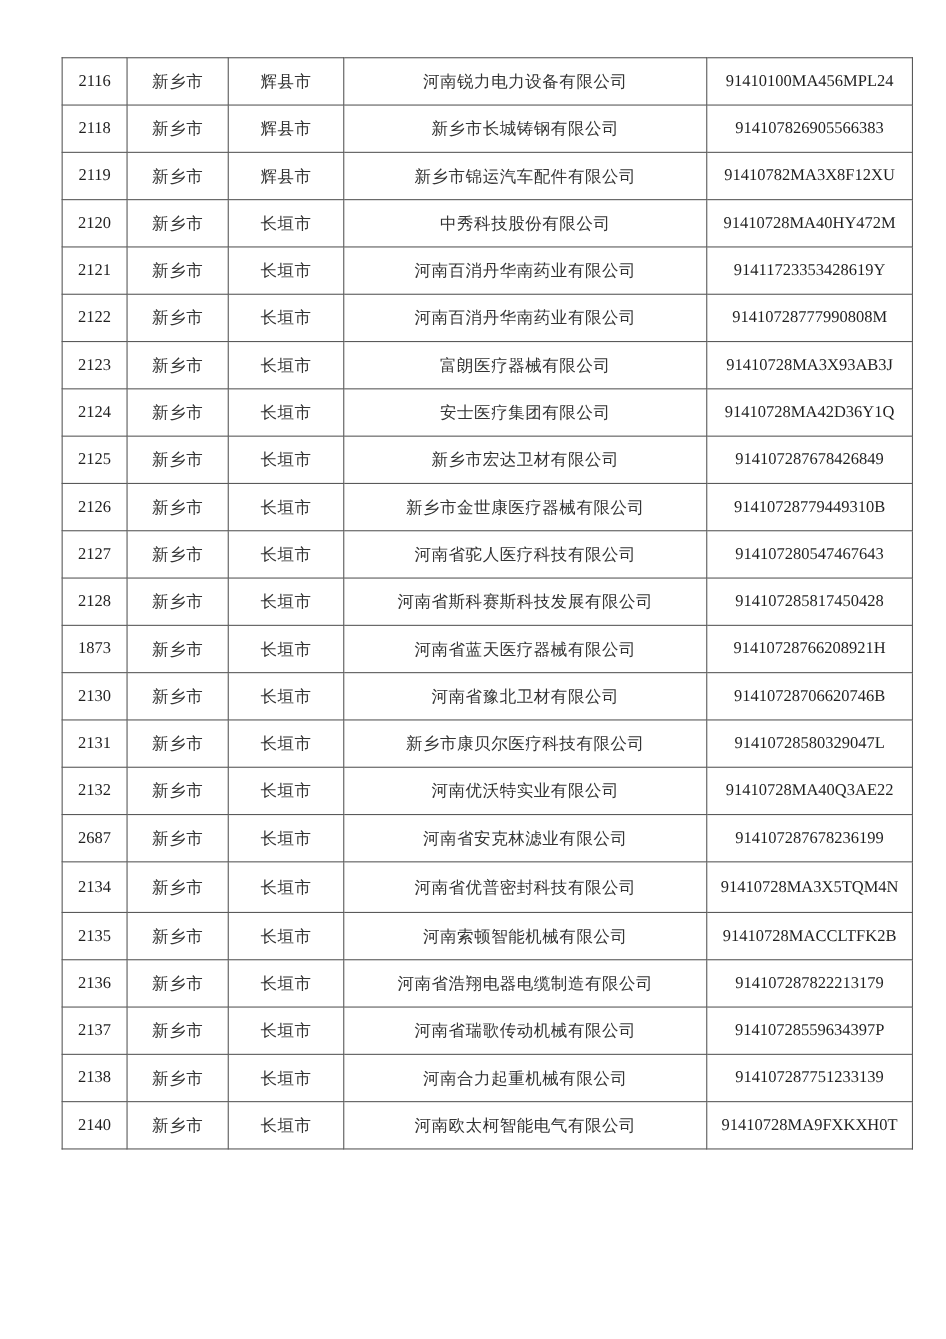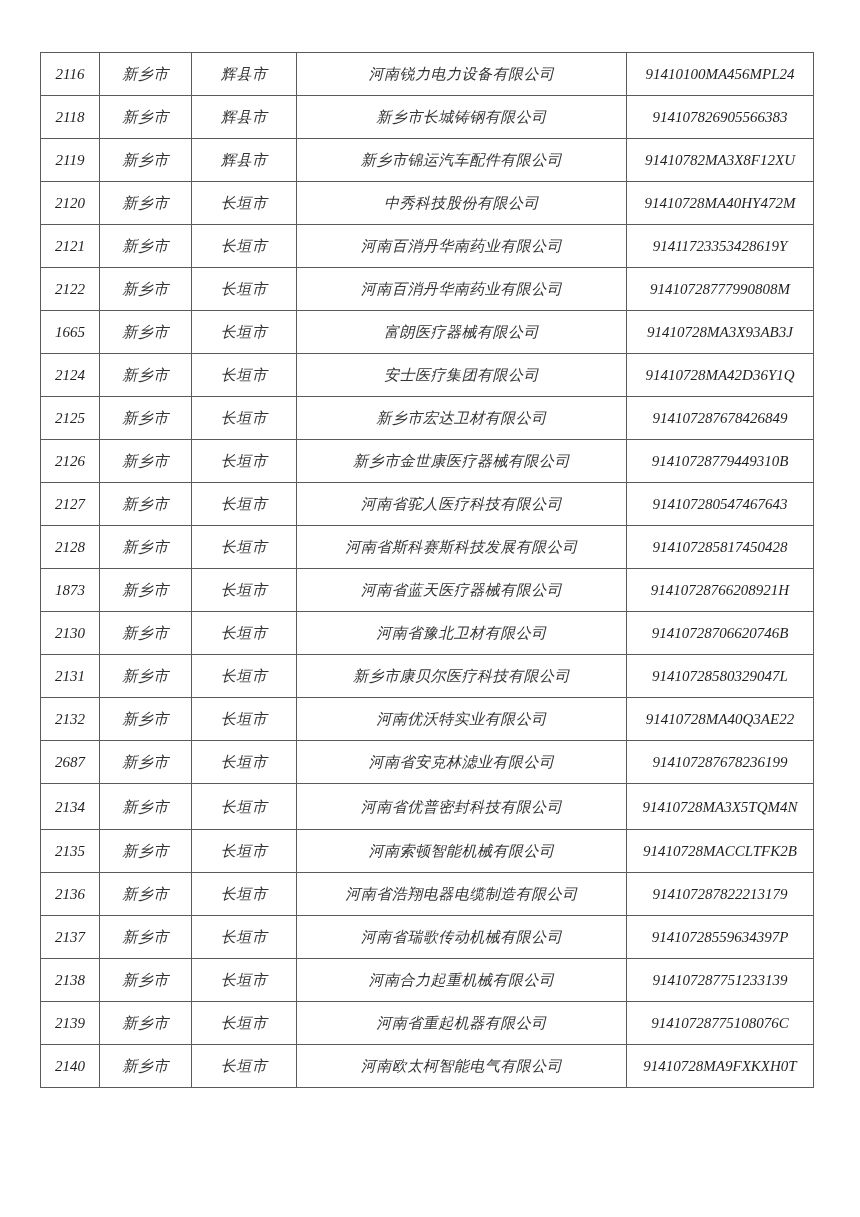--- a/index.html
+++ b/index.html
@@ -10,26 +10,25 @@
     body {
       width: 860px;
       height: 1217px;
       position: relative;
       overflow: hidden;
       font-family: "Liberation Serif", "DejaVu Serif", serif;
       color: #222222;
     }
     .doc-table {
       position: absolute;
-      left: 40px;
+      left: 56px;
       top: 52px;
       width: 773px;
       border-collapse: collapse;
       table-layout: fixed;
-      font-style: italic;
     }
     .doc-table td {
       border: 1px solid #5a5a5a;
       text-align: center;
       vertical-align: middle;
       font-size: 15px;
       line-height: 20px;
       padding: 0 2px;
       height: 43px;
       box-sizing: border-box;
@@ -108,21 +107,21 @@
         <td class="code">91411723353428619Y</td>
       </tr>
       <tr>
         <td class="num">2122</td>
         <td class="cjk">新乡市</td>
         <td class="cjk">长垣市</td>
         <td class="cjk">河南百消丹华南药业有限公司</td>
         <td class="code">91410728777990808M</td>
       </tr>
       <tr>
-        <td class="num">1665</td>
+        <td class="num">2123</td>
         <td class="cjk">新乡市</td>
         <td class="cjk">长垣市</td>
         <td class="cjk">富朗医疗器械有限公司</td>
         <td class="code">91410728MA3X93AB3J</td>
       </tr>
       <tr>
         <td class="num">2124</td>
         <td class="cjk">新乡市</td>
         <td class="cjk">长垣市</td>
         <td class="cjk">安士医疗集团有限公司</td>
@@ -218,27 +217,20 @@
         <td class="cjk">长垣市</td>
         <td class="cjk">河南省瑞歌传动机械有限公司</td>
         <td class="code">91410728559634397P</td>
       </tr>
       <tr>
         <td class="num">2138</td>
         <td class="cjk">新乡市</td>
         <td class="cjk">长垣市</td>
         <td class="cjk">河南合力起重机械有限公司</td>
         <td class="code">914107287751233139</td>
-      </tr>
-      <tr>
-        <td class="num">2139</td>
-        <td class="cjk">新乡市</td>
-        <td class="cjk">长垣市</td>
-        <td class="cjk">河南省重起机器有限公司</td>
-        <td class="code">91410728775108076C</td>
       </tr>
       <tr>
         <td class="num">2140</td>
         <td class="cjk">新乡市</td>
         <td class="cjk">长垣市</td>
         <td class="cjk">河南欧太柯智能电气有限公司</td>
         <td class="code">91410728MA9FXKXH0T</td>
       </tr>
     </tbody>
 </table>

